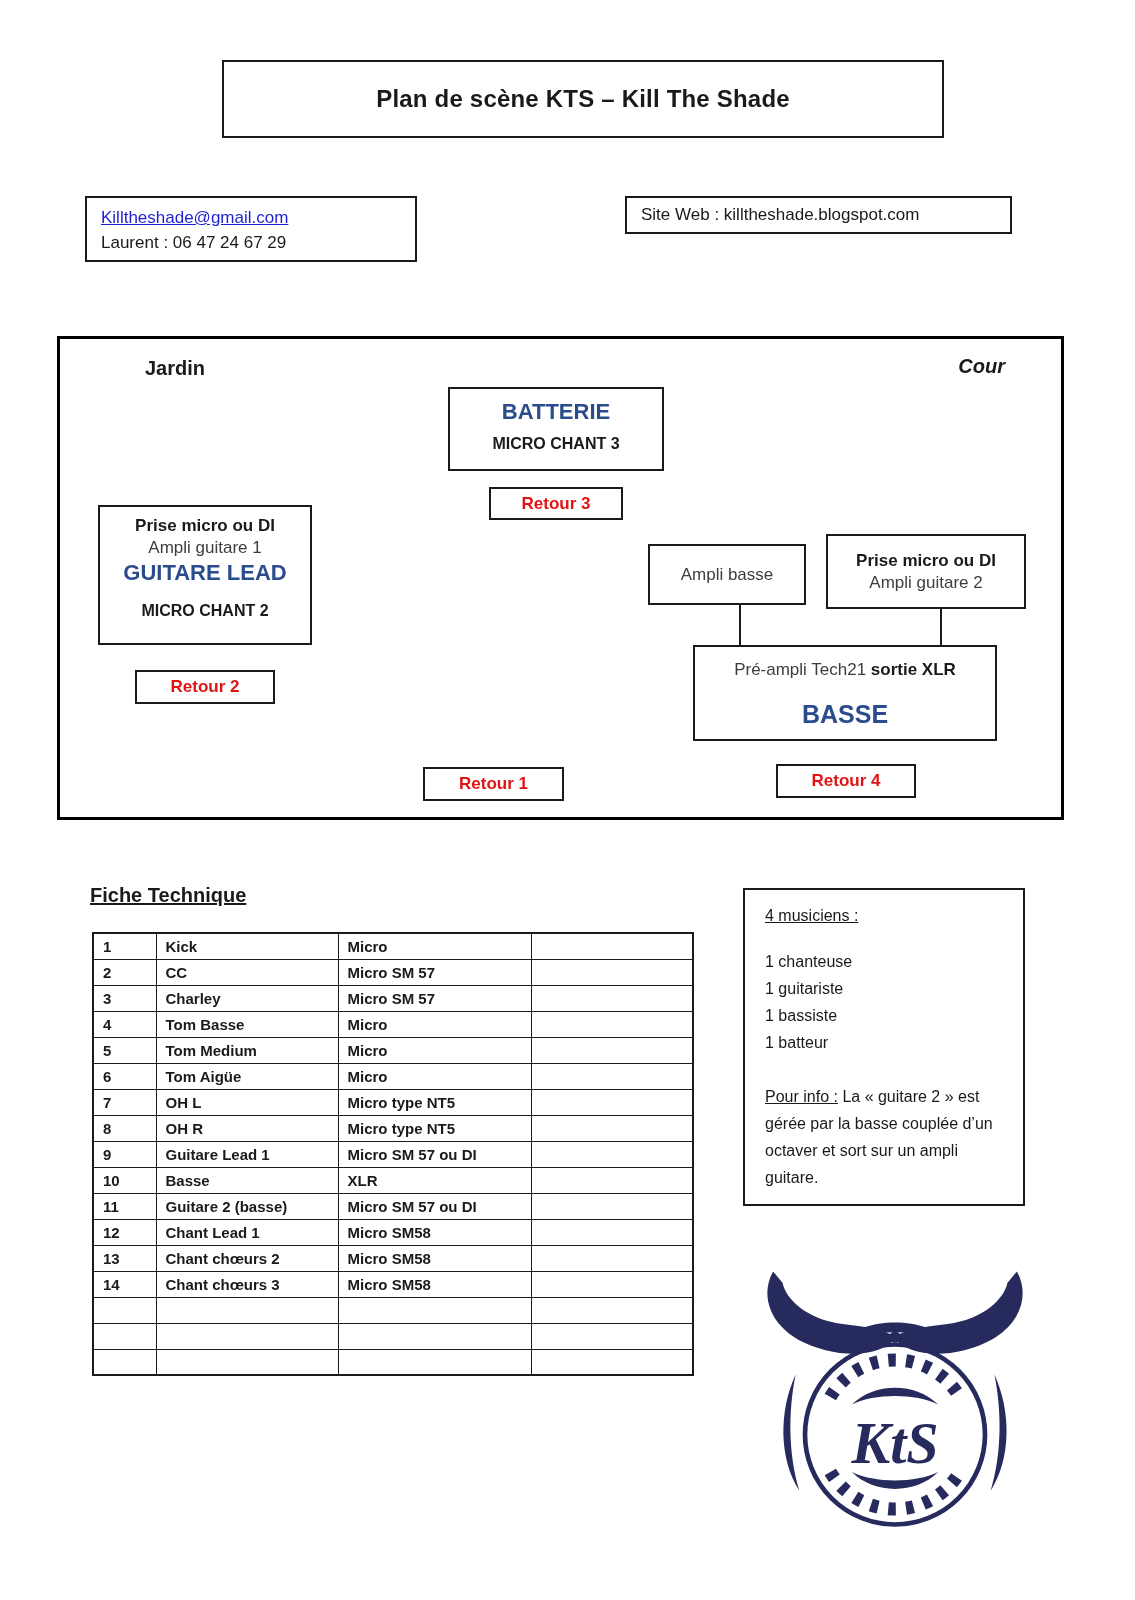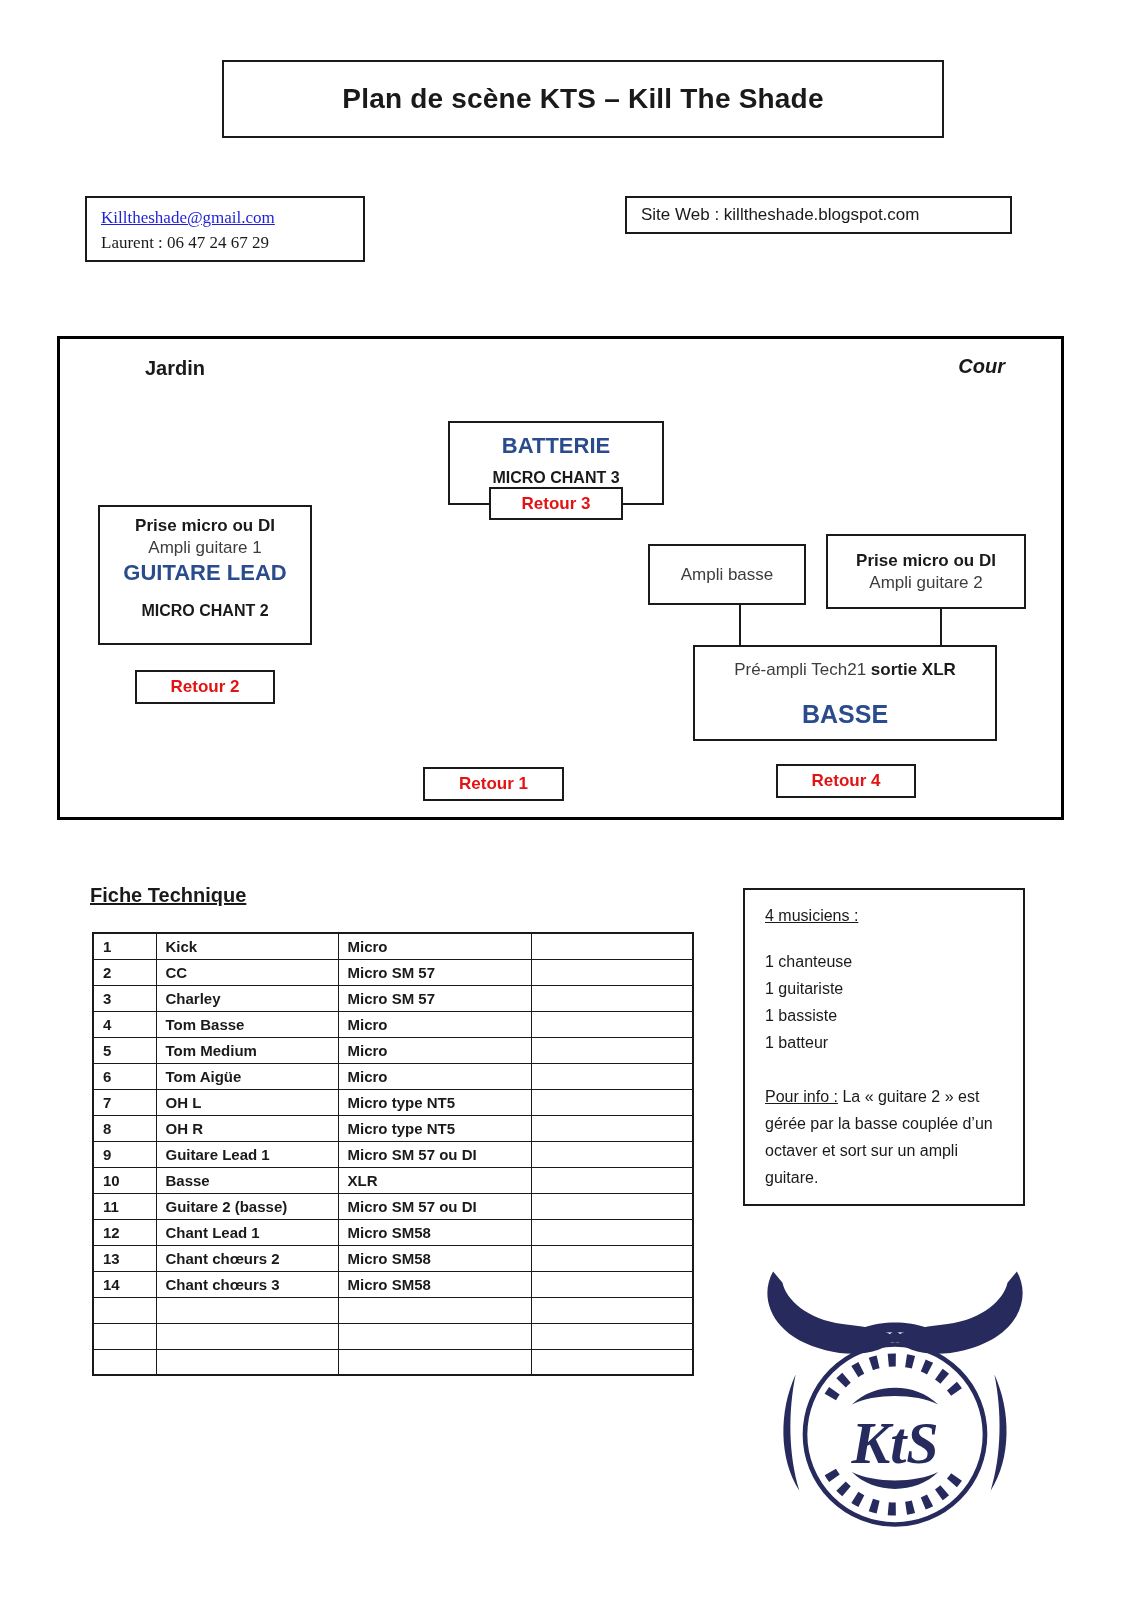--- a/index.html
+++ b/index.html
@@ -5,23 +5,23 @@
   * { margin:0; padding:0; box-sizing:border-box; }
   html,body { background:#ffffff; }
   body { font-family:"Liberation Sans", sans-serif; color:#1a1a1a; }
   .page { position:relative; width:1135px; height:1600px; background:#fff; overflow:hidden; }
 
   .abs { position:absolute; }
 
   
   .title-box { left:222px; top:60px; width:722px; height:78px; border:2px solid #1a1a1a;
                display:flex; align-items:center; justify-content:center;
-               font-size:28px; font-weight:bold; letter-spacing:0.2px; }
-  .contact-box { left:85px; top:196px; width:280px; height:66px; border:2px solid #1a1a1a;
-                 padding:7px 14px; font-size:17px; line-height:25px;font-family:Liberation Serif, serif; }
+               font-size:24px; font-weight:bold; letter-spacing:0.2px; }
+  .contact-box { left:85px; top:196px; width:332px; height:66px; border:2px solid #1a1a1a;
+                 padding:7px 14px; font-size:17px; line-height:25px; }
   .contact-box a { color:#1f1fd6; text-decoration:underline; }
   .site-box { left:625px; top:196px; width:387px; height:38px; border:2px solid #1a1a1a;
               display:flex; align-items:center; padding-left:14px; font-size:17px; }
 
   
   .stage { left:57px; top:336px; width:1007px; height:484px; border:3px solid #000; background:#fff; }
   .stage .abs { position:absolute; }
   .corner-label { font-size:20px; font-weight:bold; }
   .sbox { border:2px solid #1a1a1a; background:#fff; display:flex; flex-direction:column;
           align-items:center; text-align:center; }
@@ -71,21 +71,21 @@
 
   <div class="abs site-box">
     <span>Site Web : killtheshade.blogspot.com</span>
   </div>
 
   <div class="abs stage">
 
     <div class="abs corner-label" style="left:40px; top:18px;margin-left:45px;">Jardin</div>
     <div class="abs corner-label" style="right:56px; top:16px;font-style:italic;">Cour</div>
 
-    <div class="abs sbox" style="left:388px; top:48px; width:216px; height:84px; padding-top:10px; gap:10px; border-width:2px;margin-top:34px;">
+    <div class="abs sbox" style="left:388px; top:48px; width:216px; height:84px; padding-top:10px; gap:10px; border-width:2px;">
       <div class="sbox-title-blue">BATTERIE</div>
       <div class="sbox-mic">MICRO CHANT 3</div>
     </div>
 
     <div class="abs retour" style="left:429px; top:148px; width:134px; height:33px;">
       <span>Retour 3</span>
     </div>
 
     <div class="abs sbox" style="left:38px; top:166px; width:214px; height:140px; padding-top:9px; gap:2px;">
       <div class="sbox-bold">Prise micro ou DI</div>

